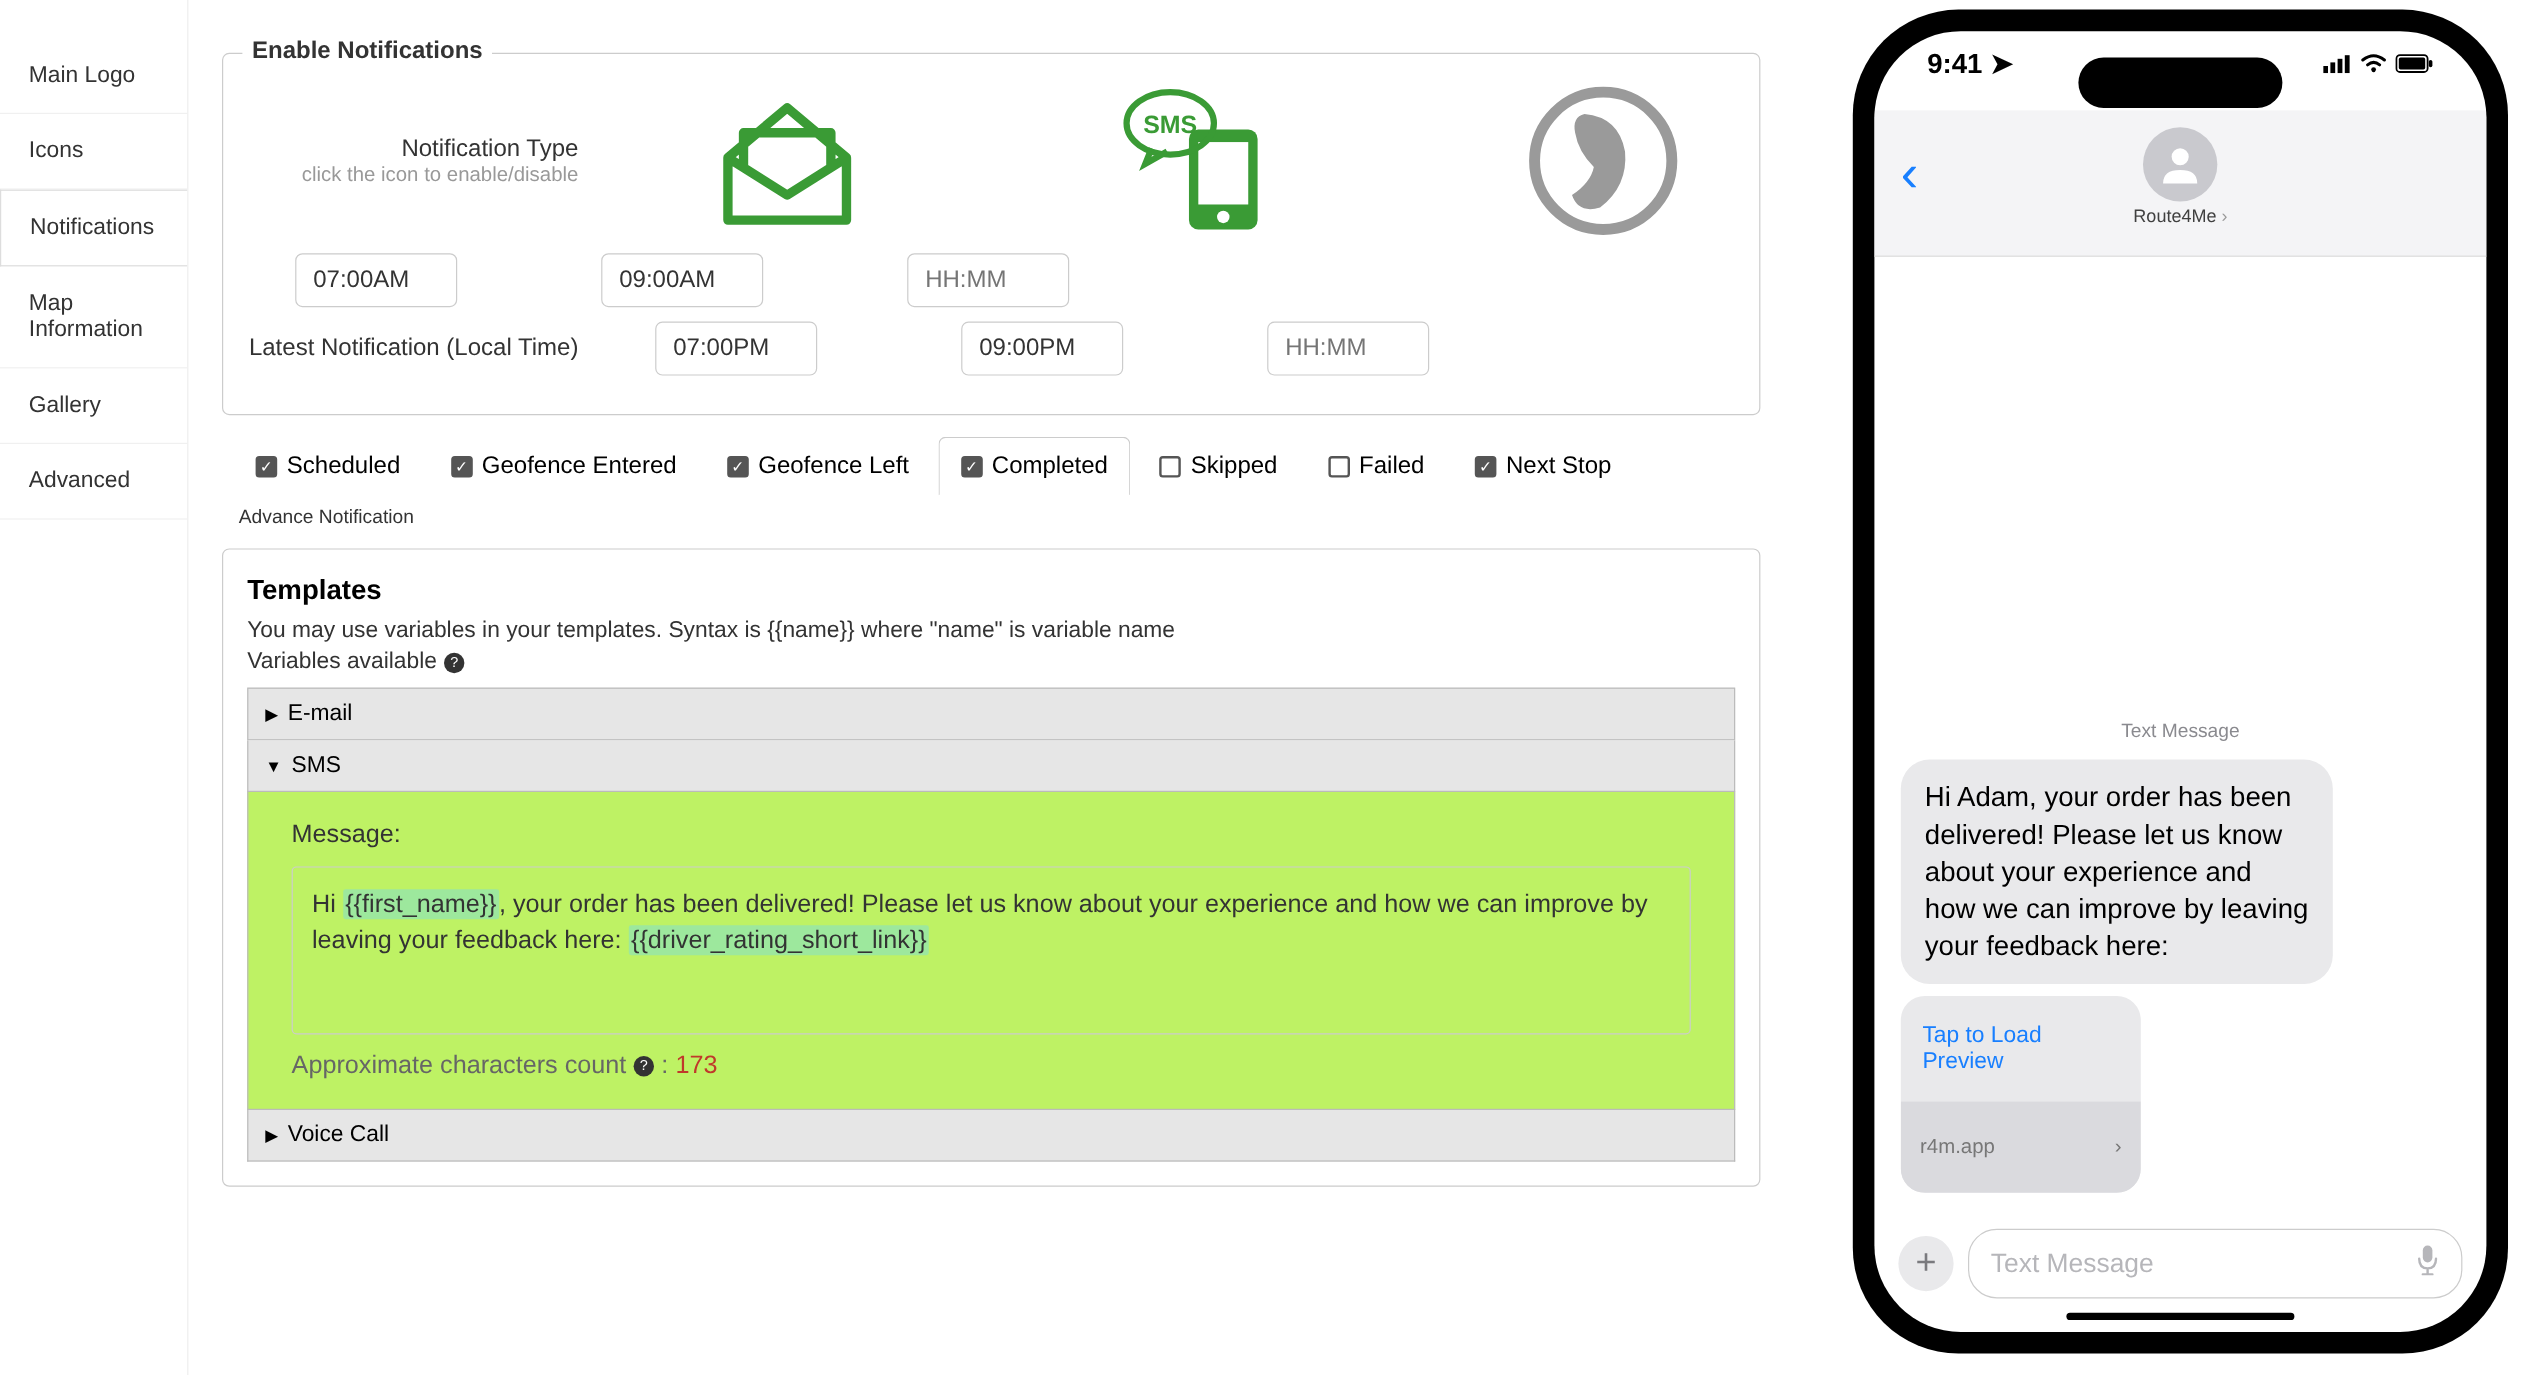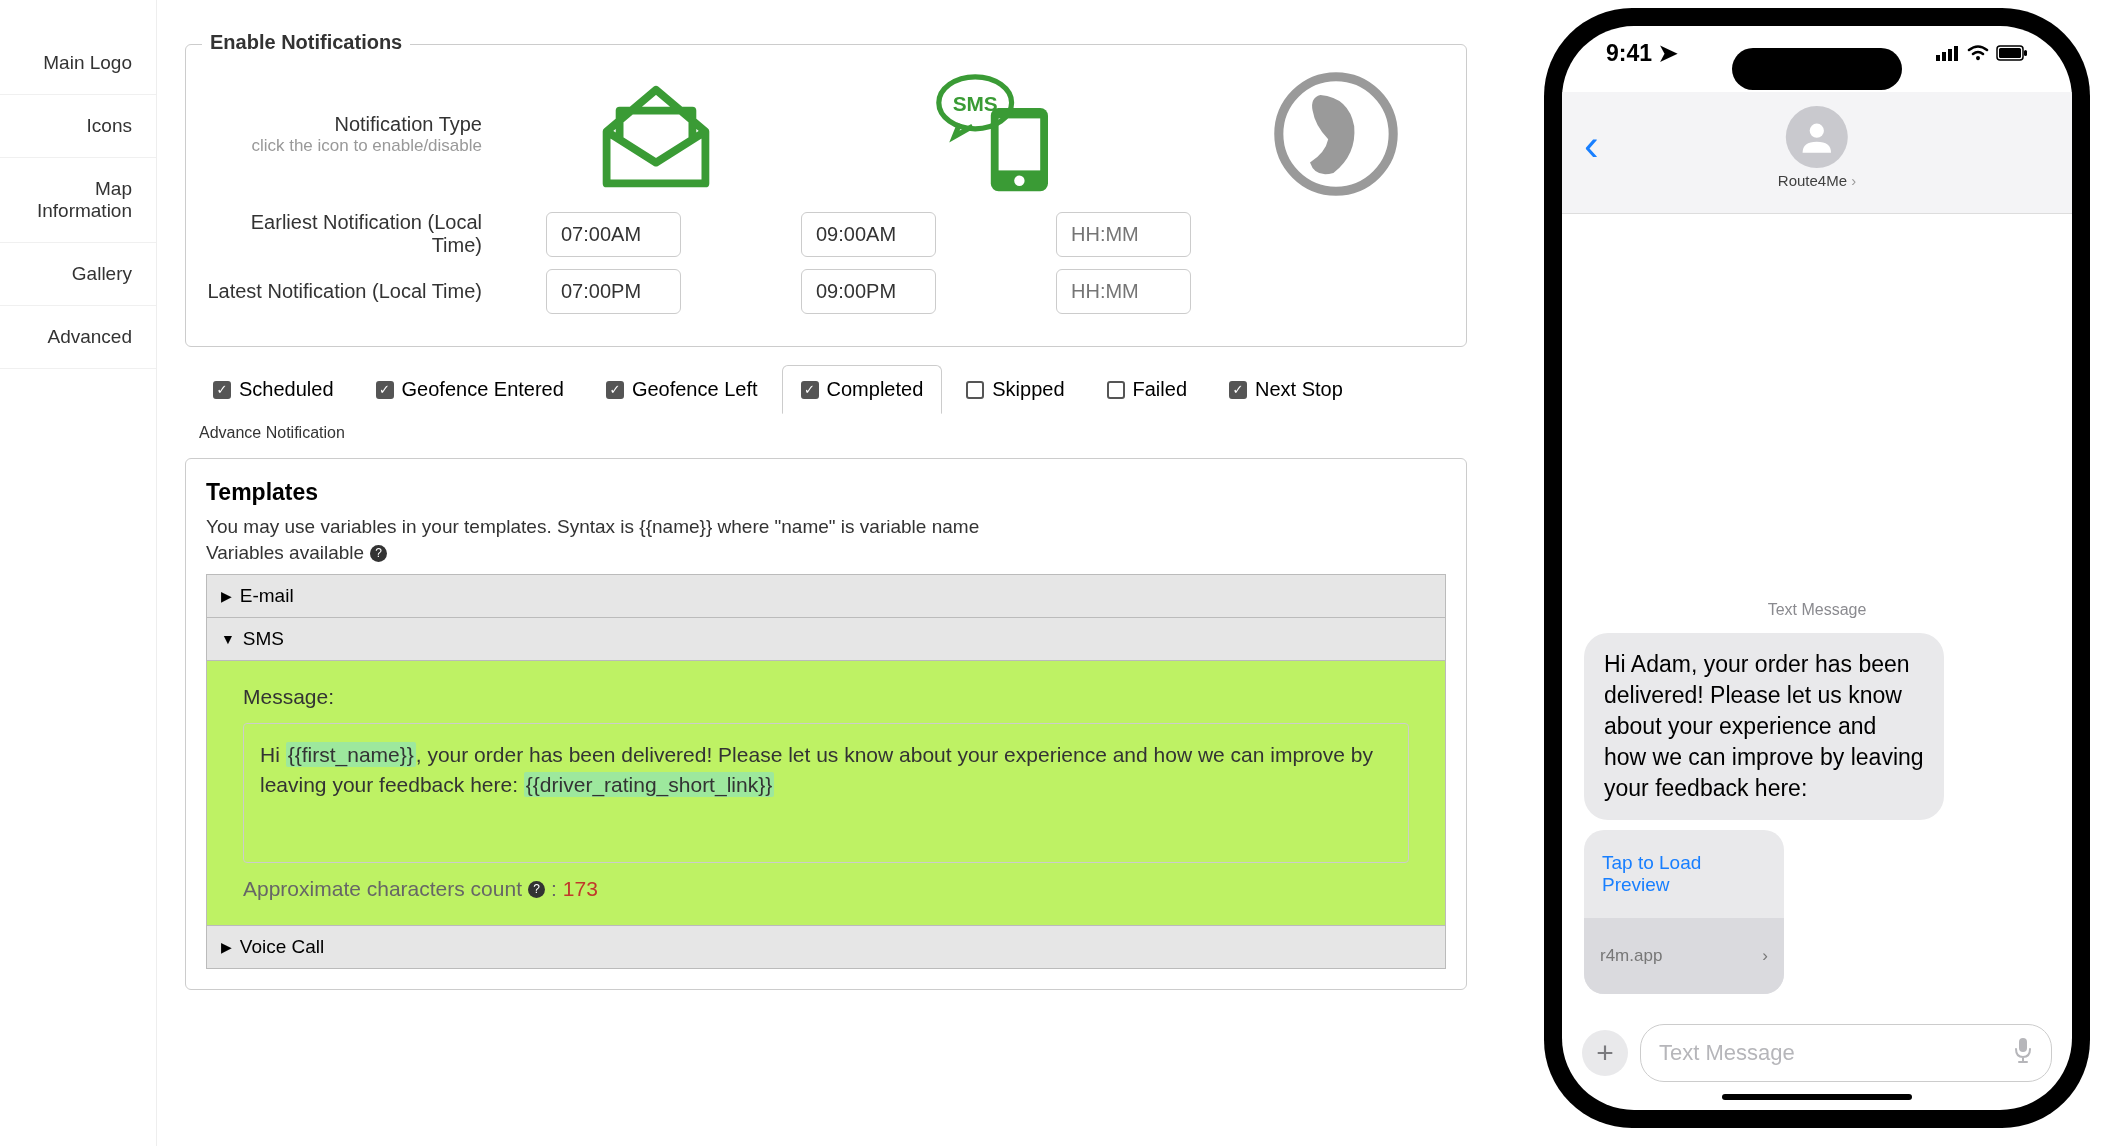--- a/index.html
+++ b/index.html
@@ -1,20 +1,20 @@
 <!DOCTYPE html>
 <html><head>
 <meta charset="utf-8">
 <style>
 * { box-sizing: border-box; margin: 0; padding: 0; }
 body { font-family: -apple-system, "Helvetica Neue", Arial, sans-serif; background: #fff; width: 2106px; height: 1146px; overflow: hidden; position: relative; }
 
 .main-container { display: flex; width: 1495px; height: 100%; }
 
-.sidebar { width: 189px; background: #fff; border-right: 1px solid #eee; padding-top: 32px; text-align: right; }
+.sidebar { width: 189px; background: #fff; border-right: 1px solid #eee; padding-top: 32px; }
 .sidebar-item { padding: 20px 24px; font-size: 19px; color: #333; cursor: pointer; border-bottom: 1px solid #f0f0f0; }
 .sidebar-item.active { background: #fff; border: 1px solid #ddd; border-right: none; position: relative; z-index: 2; }
 
 .content { flex: 1; padding: 44px 28px 28px 28px; position: relative; }
 
 .fieldset { border: 1px solid #ccc; border-radius: 6px; padding: 24px 20px 20px 20px; position: relative; margin-bottom: 18px; }
 .fieldset-legend { position: absolute; top: -14px; left: 16px; background: #fff; padding: 0 8px; font-weight: 600; font-size: 20px; color: #333; }
 
 .notif-row { display: flex; align-items: center; margin-bottom: 12px; }
 .notif-label { width: 300px; text-align: right; padding-right: 24px; font-size: 20px; color: #333; }
@@ -81,20 +81,21 @@
 .mic { color: #b6b6ba; }
 .home-indicator { position: absolute; bottom: 10px; left: 50%; transform: translateX(-50%); width: 190px; height: 6px; background: #000; border-radius: 4px; }
 </style>
 </head>
 <body>
 
 <div class="main-container">
   <div class="sidebar">
     <div class="sidebar-item">Main Logo</div>
     <div class="sidebar-item">Icons</div>
+    <div class="sidebar-item active">Notifications</div>
     <div class="sidebar-item">Map Information</div>
     <div class="sidebar-item">Gallery</div>
     <div class="sidebar-item">Advanced</div>
   </div>
 
   <div class="content">
 
     <div class="fieldset">
       <div class="fieldset-legend">Enable Notifications</div>
 
@@ -128,21 +129,20 @@
               <svg viewBox="0 0 100 100">
                 <circle cx="50" cy="50" r="44" fill="none" stroke="#9a9a9a" stroke-width="7"></circle>
                 <path d="M38 20 Q60 22 64 44 Q66 66 48 80 Q34 84 30 72 Q42 64 44 54 Q34 44 32 32 Q30 22 38 20 Z" fill="#9a9a9a"></path>
               </svg>
             </div>
           </div>
         </div>
       </div>
 
       <div class="notif-row">
-        <div class="notif-label">Earliest Notification (Local Time)</div>
         <div class="notif-cols">
           <div class="time-col"><input class="time-input" value="07:00AM" style=""></div>
           <div class="time-col"><input class="time-input" value="09:00AM" style=""></div>
           <div class="time-col"><input class="time-input placeholder" placeholder="HH:MM" style=""></div>
         </div>
       </div>
 
       <div class="notif-row">
         <div class="notif-label">Latest Notification (Local Time)</div>
         <div class="notif-cols">

